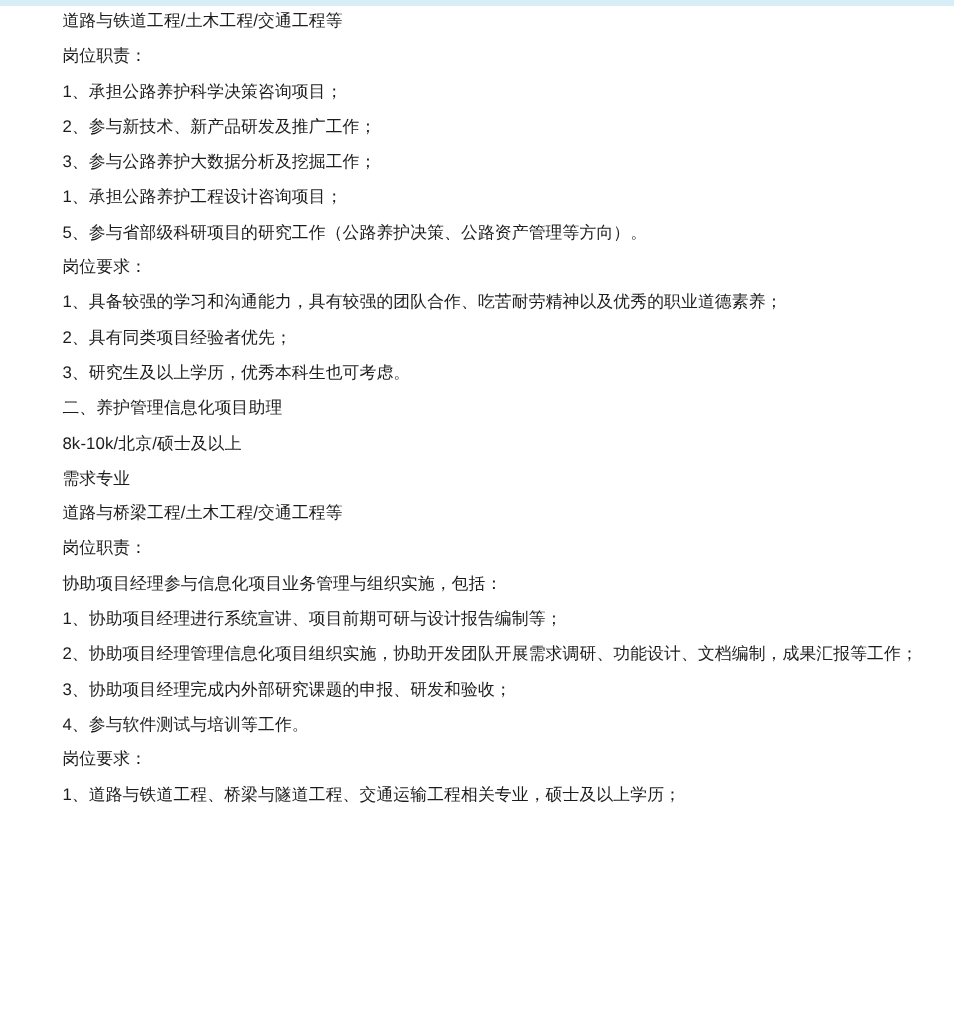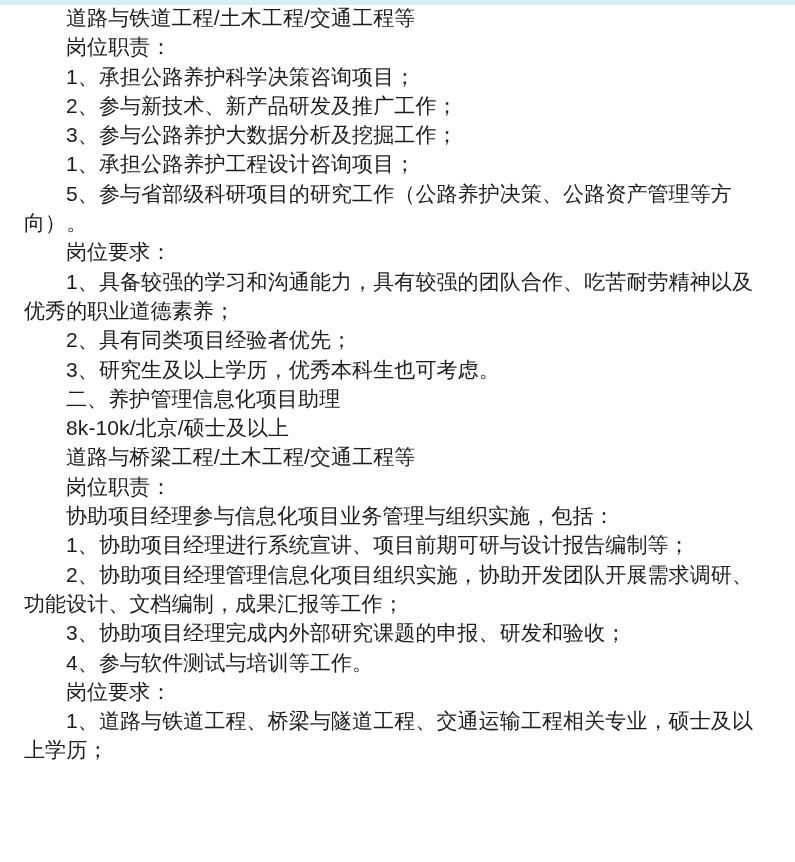--- a/index.html
+++ b/index.html
@@ -33,21 +33,21 @@
   .content {
     position: absolute;
     top: 0;
     left: 0;
     width: 795px;
     padding: 3px 24px 0 24px;
     box-sizing: border-box;
   }
   p {
     margin: 0;
-    font-size: 21px;
+    font-size: 14px;
     line-height: 29.3px;
     letter-spacing: 0.1px;
     text-indent: 2em;
     color: #1c1c1c;
     word-break: break-all;
   }
   
   p.first {
     position: relative;
   }
@@ -64,20 +64,21 @@
     <p>2、参与新技术、新产品研发及推广工作；</p>
     <p>3、参与公路养护大数据分析及挖掘工作；</p>
     <p>1、承担公路养护工程设计咨询项目；</p>
     <p>5、参与省部级科研项目的研究工作（公路养护决策、公路资产管理等方向）。</p>
     <p>岗位要求：</p>
     <p>1、具备较强的学习和沟通能力，具有较强的团队合作、吃苦耐劳精神以及优秀的职业道德素养；</p>
     <p>2、具有同类项目经验者优先；</p>
     <p>3、研究生及以上学历，优秀本科生也可考虑。</p>
     <p>二、养护管理信息化项目助理</p>
     <p>8k-10k/北京/硕士及以上</p>
+    <p>需求专业</p>
     <p>道路与桥梁工程/土木工程/交通工程等</p>
     <p>岗位职责：</p>
     <p>协助项目经理参与信息化项目业务管理与组织实施，包括：</p>
     <p>1、协助项目经理进行系统宣讲、项目前期可研与设计报告编制等；</p>
     <p>2、协助项目经理管理信息化项目组织实施，协助开发团队开展需求调研、功能设计、文档编制，成果汇报等工作；</p>
     <p>3、协助项目经理完成内外部研究课题的申报、研发和验收；</p>
     <p>4、参与软件测试与培训等工作。</p>
     <p>岗位要求：</p>
     <p>1、道路与铁道工程、桥梁与隧道工程、交通运输工程相关专业，硕士及以上学历；</p>
   </div>

